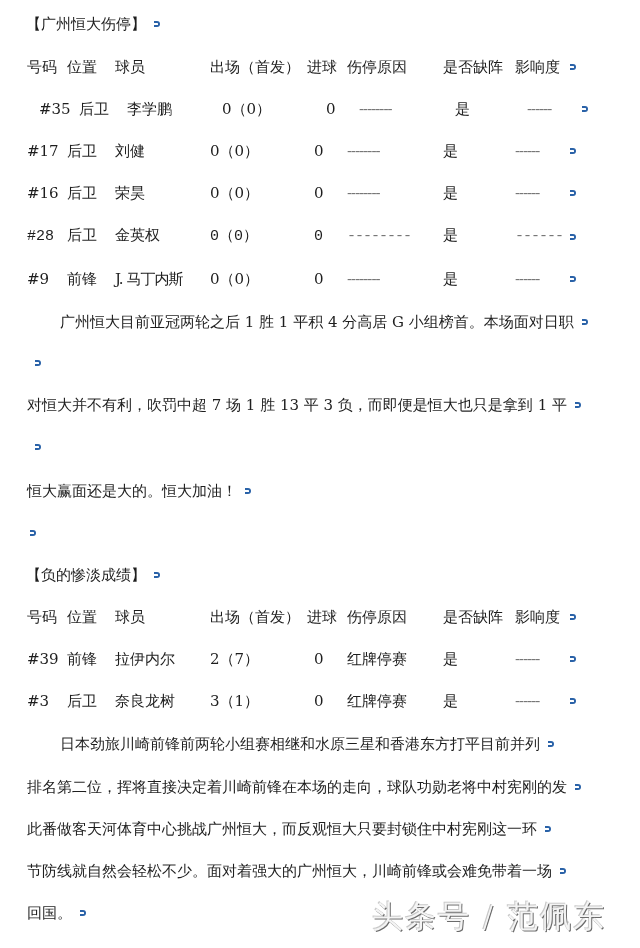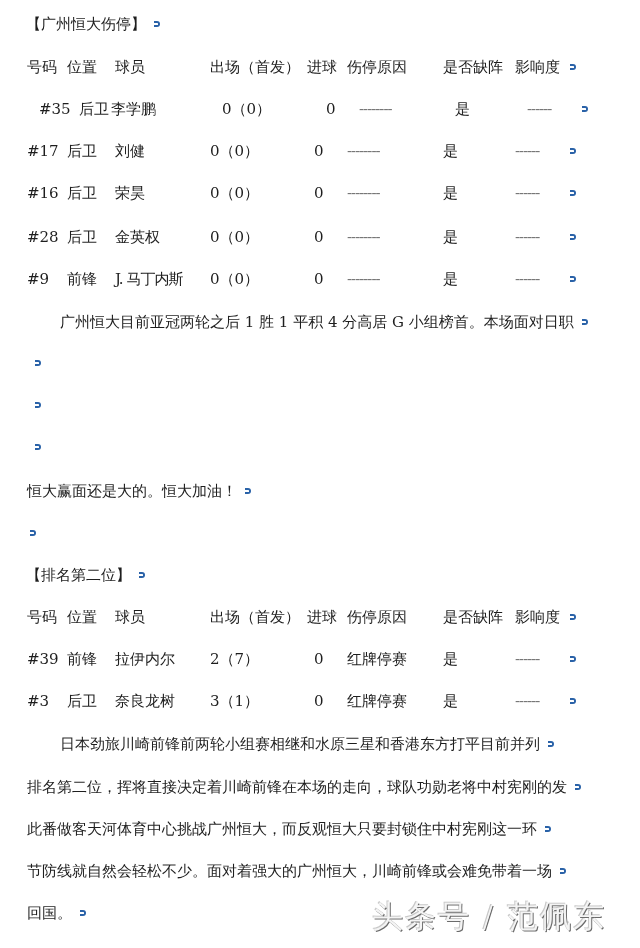--- a/index.html
+++ b/index.html
@@ -43,21 +43,21 @@
   <span class="cell" style="left:307px">进球</span>
   <span class="cell" style="left:347px">伤停原因</span>
   <span class="cell" style="left:443px">是否缺阵</span>
   <span class="cell" style="left:515px">影响度</span>
   <span class="cell para-mark" style="left:562px;top:9px"></span>
 </div>
 
 <div class="line" style="top:97px;width:640px;margin-left:12px;">
   <span class="cell" style="left:27px">#35</span>
   <span class="cell" style="left:67px">后卫</span>
-  <span class="cell" style="left:99px">李学鹏</span>
+  <span class="cell" style="left:115px">李学鹏</span>
   <span class="cell" style="left:210px">0（0）</span>
   <span class="cell" style="left:314px">0</span>
   <span class="cell dash" style="left:347px">--------</span>
   <span class="cell" style="left:443px">是</span>
   <span class="cell dash" style="left:515px">------</span>
   <span class="cell para-mark" style="left:562px;top:9px"></span>
 </div>
 <div class="line" style="top:139px;width:640px;">
   <span class="cell" style="left:27px">#17</span>
   <span class="cell" style="left:67px">后卫</span>
@@ -73,21 +73,21 @@
   <span class="cell" style="left:27px">#16</span>
   <span class="cell" style="left:67px">后卫</span>
   <span class="cell" style="left:115px">荣昊</span>
   <span class="cell" style="left:210px">0（0）</span>
   <span class="cell" style="left:314px">0</span>
   <span class="cell dash" style="left:347px">--------</span>
   <span class="cell" style="left:443px">是</span>
   <span class="cell dash" style="left:515px">------</span>
   <span class="cell para-mark" style="left:562px;top:9px"></span>
 </div>
-<div class="line" style="top:225px;width:532px;">
+<div class="line" style="top:225px;width:532px;font-family:Liberation Mono, monospace;">
   <span class="cell" style="left:27px">#28</span>
   <span class="cell" style="left:67px">后卫</span>
   <span class="cell" style="left:115px">金英权</span>
   <span class="cell" style="left:210px">0（0）</span>
   <span class="cell" style="left:314px">0</span>
   <span class="cell dash" style="left:347px">--------</span>
   <span class="cell" style="left:443px">是</span>
   <span class="cell dash" style="left:515px">------</span>
   <span class="cell para-mark" style="left:562px;top:9px"></span>
 </div>
@@ -98,27 +98,27 @@
   <span class="cell" style="left:210px">0（0）</span>
   <span class="cell" style="left:314px">0</span>
   <span class="cell dash" style="left:347px">--------</span>
   <span class="cell" style="left:443px">是</span>
   <span class="cell dash" style="left:515px">------</span>
   <span class="cell para-mark" style="left:562px;top:9px"></span>
 </div>
 
 <div class="line" style="top:310px;left:60px;"><span>广州恒大目前亚冠两轮之后 1 胜 1 平积 4 分高居 G 小组榜首。本场面对日职</span><span class="para-mark"></span></div>
 <div class="line" style="top:351px;left:27px;"><span class="para-mark"></span></div>
-<div class="line" style="top:393px;left:27px;"><span class="para-mark"></span></div>
+<div class="line" style="top:393px;left:27px;"><span>对恒大并不有利，吹罚中超 7 场 1 胜 13 平 3 负，而即便是恒大也只是拿到 1 平</span><span class="para-mark"></span></div>
 <div class="line" style="top:435px;left:27px;"><span class="para-mark"></span></div>
 <div class="line" style="top:479px;left:27px;"><span>恒大赢面还是大的。恒大加油！</span><span class="para-mark"></span></div>
 <div class="line" style="top:521px;left:22px;"><span class="para-mark"></span></div>
 
 <div class="line" style="top:563px;left:26px;">
-  <span>【排名第二位】</span><span class="para-mark"></span>
+  <span>【负的惨淡成绩】</span><span class="para-mark"></span>
 </div>
 
 <div class="line" style="top:605px;width:640px;">
   <span class="cell" style="left:27px">号码</span>
   <span class="cell" style="left:67px">位置</span>
   <span class="cell" style="left:115px">球员</span>
   <span class="cell" style="left:210px">出场（首发）</span>
   <span class="cell" style="left:307px">进球</span>
   <span class="cell" style="left:347px">伤停原因</span>
   <span class="cell" style="left:443px">是否缺阵</span>

